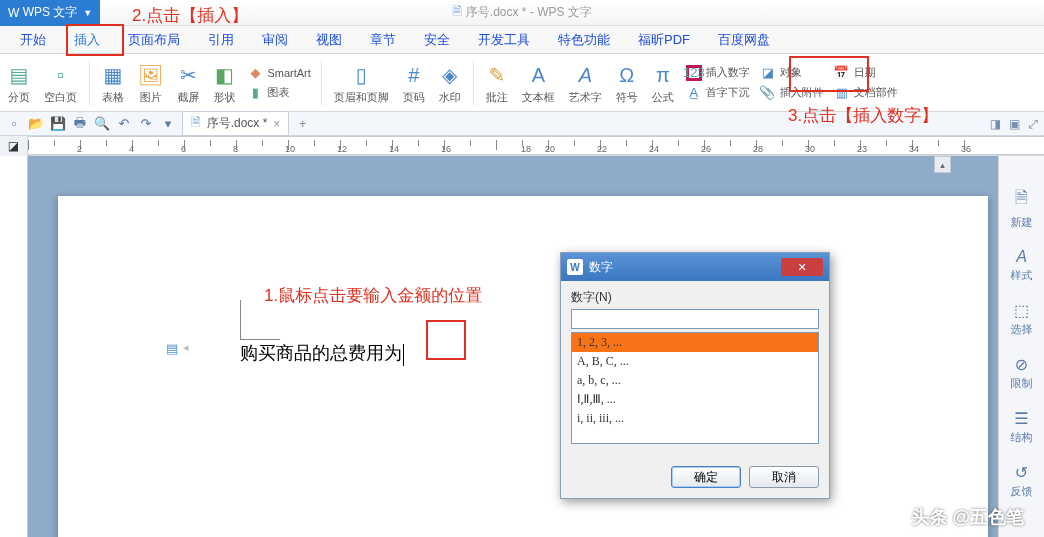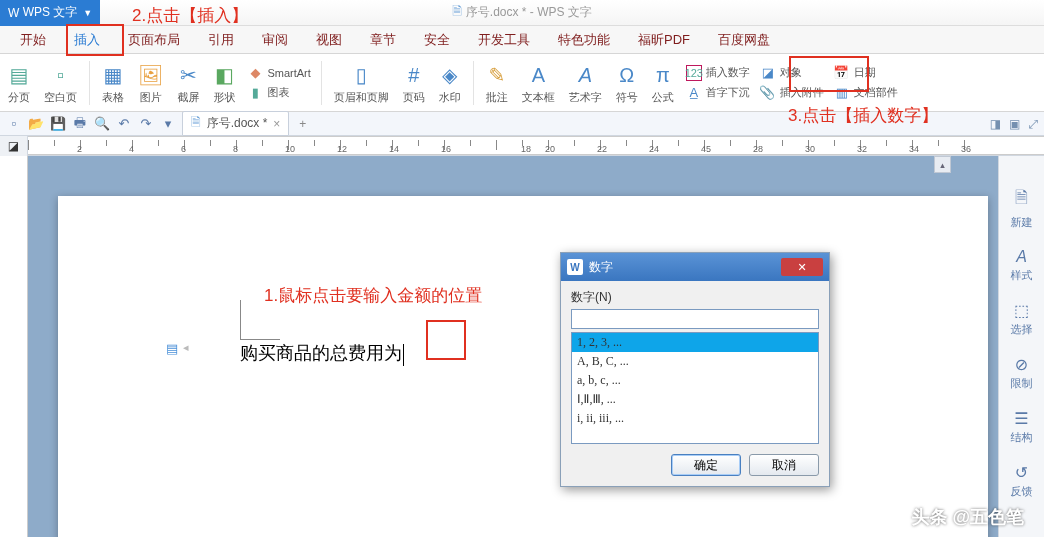--- a/index.html
+++ b/index.html
@@ -7,21 +7,21 @@
 
 .titlebar { height: 26px; background: linear-gradient(#fff,#f5f5f5); display: flex; align-items: center; border-bottom: 1px solid #ddd; position: relative; }
 .app-chip { background: #2b7cd3; color: #fff; height: 26px; display: flex; align-items: center; padding: 0 8px; font-size: 12px; }
 .app-chip .drop { margin-left: 6px; font-size: 9px; }
 .title-center { position: absolute; left: 50%; transform: translateX(-50%); color: #999; font-size: 12px; display:flex; align-items:center; gap:4px;}
 .title-right { margin-left: auto; display: flex; align-items: center; gap: 10px; padding-right: 8px; color:#888; }
 .login-btn { background: #f28b30; color: #fff; padding: 3px 10px; font-size: 12px; }
 .win-icons span { margin: 0 5px; color:#888; font-size:13px; }
 
 .menubar { height: 28px; display: flex; align-items: center; padding: 0 6px; gap: 0; border-bottom: 1px solid #d6d6d6; background:#f7f7f7; }
-.menubar .mi { padding: 4px 14px; font-size: 13px; color: #7f1d1d; cursor: pointer; }
+.menubar .mi { padding: 4px 14px; font-size: 13px; color: #1d4ed8; cursor: pointer; }
 .menubar .mi.active { color: #2b7cd3; }
 
 .ribbon { height: 58px; background: #fff; border-bottom: 1px solid #d6d6d6; display: flex; align-items: center; padding: 2px 4px; gap: 6px; }
 .rb-group { display:flex; flex-direction:column; align-items:center; font-size:11px; color:#555; padding:0 4px; }
 .rb-group .ic { height:30px; display:flex; align-items:center; justify-content:center; font-size:20px; color:#4a8; }
 .rb-sep { width:1px; height:44px; background:#e3e3e3; margin:0 2px;}
 .rb-small { display:flex; flex-direction:column; gap:2px; font-size:11px; color:#555;}
 .rb-small div{display:flex;align-items:center;gap:4px;padding:1px 2px;}
 .rb-small .icn{width:16px;height:16px;display:inline-flex;align-items:center;justify-content:center;font-size:13px;}
 
@@ -56,22 +56,22 @@
 
 .dialog{position:absolute;left:560px;top:252px;width:270px;background:#f0f0f0;border:1px solid #8aa0b8;box-shadow:2px 3px 10px rgba(0,0,0,.4);font-size:12px;}
 .dlg-title{height:28px;background:linear-gradient(#5a93d6,#3a76c0);display:flex;align-items:center;padding:0 6px;color:#fff;font-size:12px;}
 .dlg-title .tic{width:16px;height:16px;background:#fff;color:#3a76c0;display:flex;align-items:center;justify-content:center;font-weight:bold;border-radius:2px;margin-right:6px;font-size:10px;}
 .dlg-close{margin-left:auto;background:#c94040;color:#fff;width:42px;height:18px;border-radius:2px;display:flex;align-items:center;justify-content:center;font-size:11px;}
 .dlg-body{padding:8px 10px 10px 10px;background:#f0f0f0;}
 .dlg-body label{display:block;margin-bottom:3px;color:#333;}
 .dlg-body input[type=text]{width:100%;height:20px;border:1px solid #7a9ac0;padding:1px 3px;background:#fff;}
 .listbox{width:100%;height:112px;border:1px solid #7a9ac0;background:#fff;overflow-y:scroll;margin-top:3px;}
 .listbox .li{padding:2px 5px;font-family:SimSun,serif;font-size:12px;}
-.listbox .li.sel{background:#0ea5e9;}
-.dlg-btns{display:flex;justify-content:flex-end;gap:8px;margin-top:10px;}
+.listbox .li.sel{background:#f97316;}
+.dlg-btns{display:flex;justify-content:flex-end;gap:8px;margin-top:22px;}
 .dlg-btns button{width:70px;height:22px;border:1px solid #8a9aaa;background:linear-gradient(#fff,#e4e9ef);border-radius:3px;font-size:12px;}
 .dlg-btns button.primary{border:1px solid #4a80c0;box-shadow:0 0 0 1px #a8cdf7 inset;}
 
 .watermark{position:absolute;right:20px;bottom:8px;color:#fff;font-size:18px;font-weight:bold;text-shadow:0 0 3px rgba(0,0,0,.6);}
 .nav-icon{position:absolute;left:108px;top:145px;color:#4a90d8;font-size:13px;}
 .nav-icon2{position:absolute;left:125px;top:145px;color:#bbb;font-size:11px;}
 .scroll-up{position:absolute;right:47px;top:0;width:17px;height:17px;background:#e8ecf2;border:1px solid #c0c8d4;display:flex;align-items:center;justify-content:center;font-size:9px;color:#667;}
 </style>
 </head>
 <body>
@@ -168,21 +168,21 @@
   <div class="rb-group">
       <div class="ic" style="color:#4a88c8">Ω</div>
       <span>符号</span>
     </div>
   <div class="rb-group">
       <div class="ic" style="color:#4a88c8">π</div>
       <span>公式</span>
     </div>
   <div class="rb-small">
     <div>
-        <span class="icn" style="color:#5a9;border:1px solid #be185d;font-size:11px;padding:0 1px">123</span>
+        <span class="icn" style="color:#5a9;border:3px solid #be185d;font-size:13px;padding:0 1px">123</span>
         <span>插入数字</span>
       </div>
     <div>
         <span class="icn" style="color:#4a88c8">A̲</span>
         <span>首字下沉</span>
       </div>
   </div>
   <div class="rb-small">
     <div>
         <span class="icn" style="color:#4a88c8">◪</span>
@@ -262,30 +262,30 @@
       <div class="tick" style="left: 520px; height: 10px;"></div>
       <div class="ticknum" style="left: 517px; text-align: right;">20</div>
       <div class="tick" style="left: 546px;"></div>
       <div class="tick" style="left: 572px; height: 10px;"></div>
       <div class="ticknum" style="left: 569px;">22</div>
       <div class="tick" style="left: 598px;"></div>
       <div class="tick" style="left: 624px; height: 10px;"></div>
       <div class="ticknum" style="left: 621px;">24</div>
       <div class="tick" style="left: 650px;"></div>
       <div class="tick" style="left: 676px; height: 10px;"></div>
-      <div class="ticknum" style="left: 673px;">45</div>
+      <div class="ticknum" style="left: 673px;">26</div>
       <div class="tick" style="left: 702px;"></div>
       <div class="tick" style="left: 728px; height: 10px;"></div>
       <div class="ticknum" style="left: 725px;">28</div>
       <div class="tick" style="left: 754px;"></div>
       <div class="tick" style="left: 780px; height: 10px;"></div>
       <div class="ticknum" style="left: 777px;">30</div>
       <div class="tick" style="left: 806px;"></div>
       <div class="tick" style="left: 832px; height: 10px;"></div>
-      <div class="ticknum" style="left: 829px;">32</div>
+      <div class="ticknum" style="left: 829px;">23</div>
       <div class="tick" style="left: 858px;"></div>
       <div class="tick" style="left: 884px; height: 10px;"></div>
       <div class="ticknum" style="left: 881px;">34</div>
       <div class="tick" style="left: 910px;"></div>
       <div class="tick" style="left: 936px; height: 10px;"></div>
       <div class="ticknum" style="left: 933px;">36</div>
     </div>
 </div>
 
 <div class="workspace">

